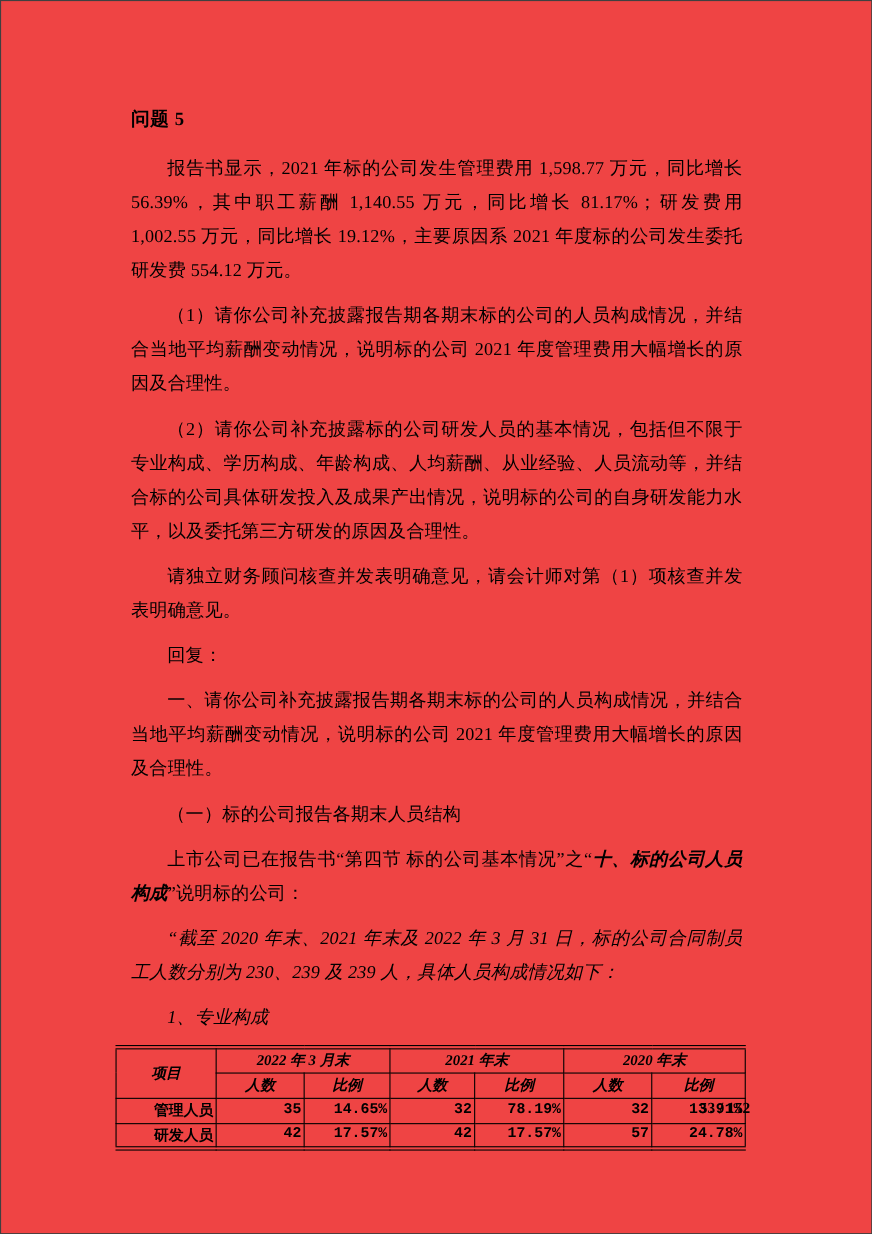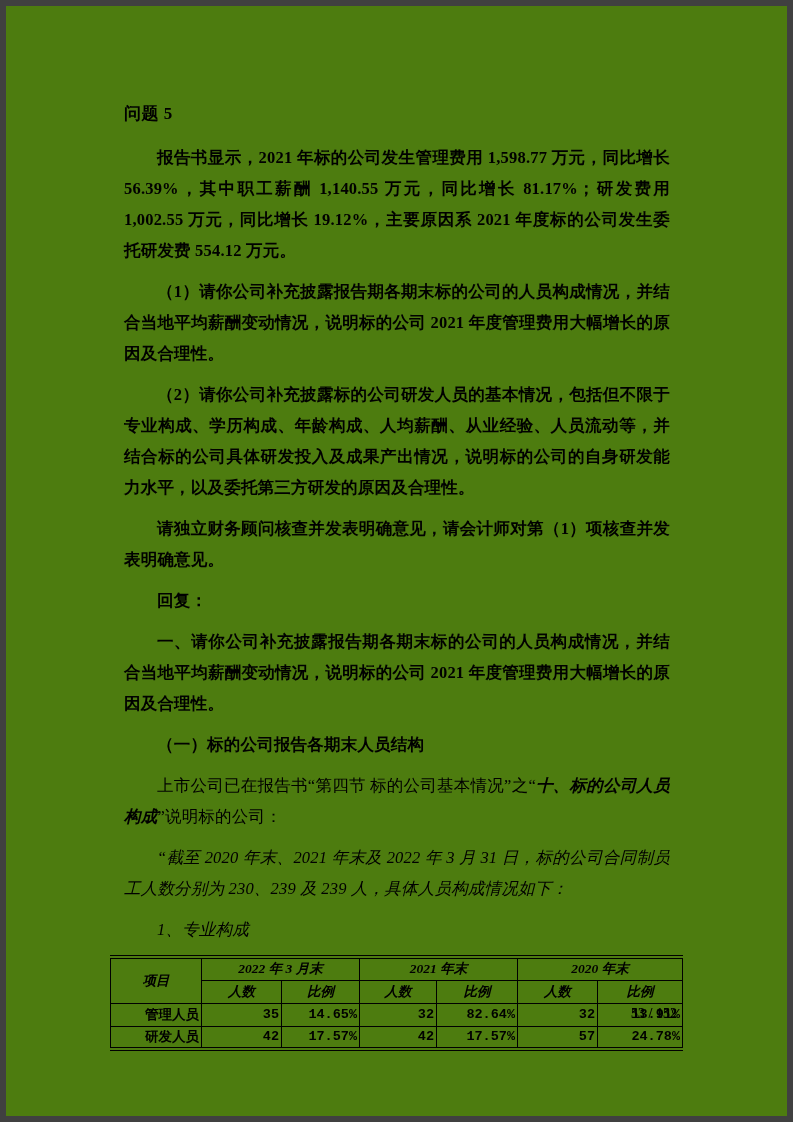--- a/index.html
+++ b/index.html
@@ -6,37 +6,37 @@
   html, body { background: #ffffff; }
   body {
     width: 793px; height: 1122px;
     font-family: "Liberation Serif", serif;
     color: #000;
     position: relative;
     overflow: hidden;
   }
   .page {
     position: absolute; inset: 0;
-    background: #4d7c0f;
-    border: 6px solid #404040;
+    background: #ef4444;
+    border: 1px solid #404040;
     padding: 96px 117px 0 118px;
   }
   .doc-title {
     font-size: 17px; font-weight: bold;
     line-height: 24px;
     margin-bottom: 16px;
     letter-spacing: 0.5px;
   }
   p.para {
     font-size: 16.5px;
     line-height: 31px;
     text-align: justify;
     text-indent: 33px;
     margin-bottom: 10px;
-    font-weight: bold;
+    font-weight: normal;
     letter-spacing: 0.2px;
   }
   p.para.regular { font-weight: normal; }
   p.para.kai { font-style: italic; font-weight: normal; }
   .bold-italic { font-weight: bold; font-style: italic; }
   .subhead { margin-bottom: 10px; }
 
   table.personnel {
     border-collapse: collapse;
     table-layout: fixed;
@@ -117,21 +117,21 @@
       <th>人数</th>
       <th>比例</th>
       <th>人数</th>
       <th>比例</th>
     </tr>
     <tr>
       <td class="row-label">管理人员</td>
       <td class="num">35</td>
       <td class="num">14.65%</td>
       <td class="num">32</td>
-      <td class="num">82.64%</td>
+      <td class="num">78.19%</td>
       <td class="num">32</td>
       <td class="num">13.91%</td>
     </tr>
     <tr>
       <td class="row-label">研发人员</td>
       <td class="num">42</td>
       <td class="num">17.57%</td>
       <td class="num">42</td>
       <td class="num">17.57%</td>
       <td class="num">57</td>

